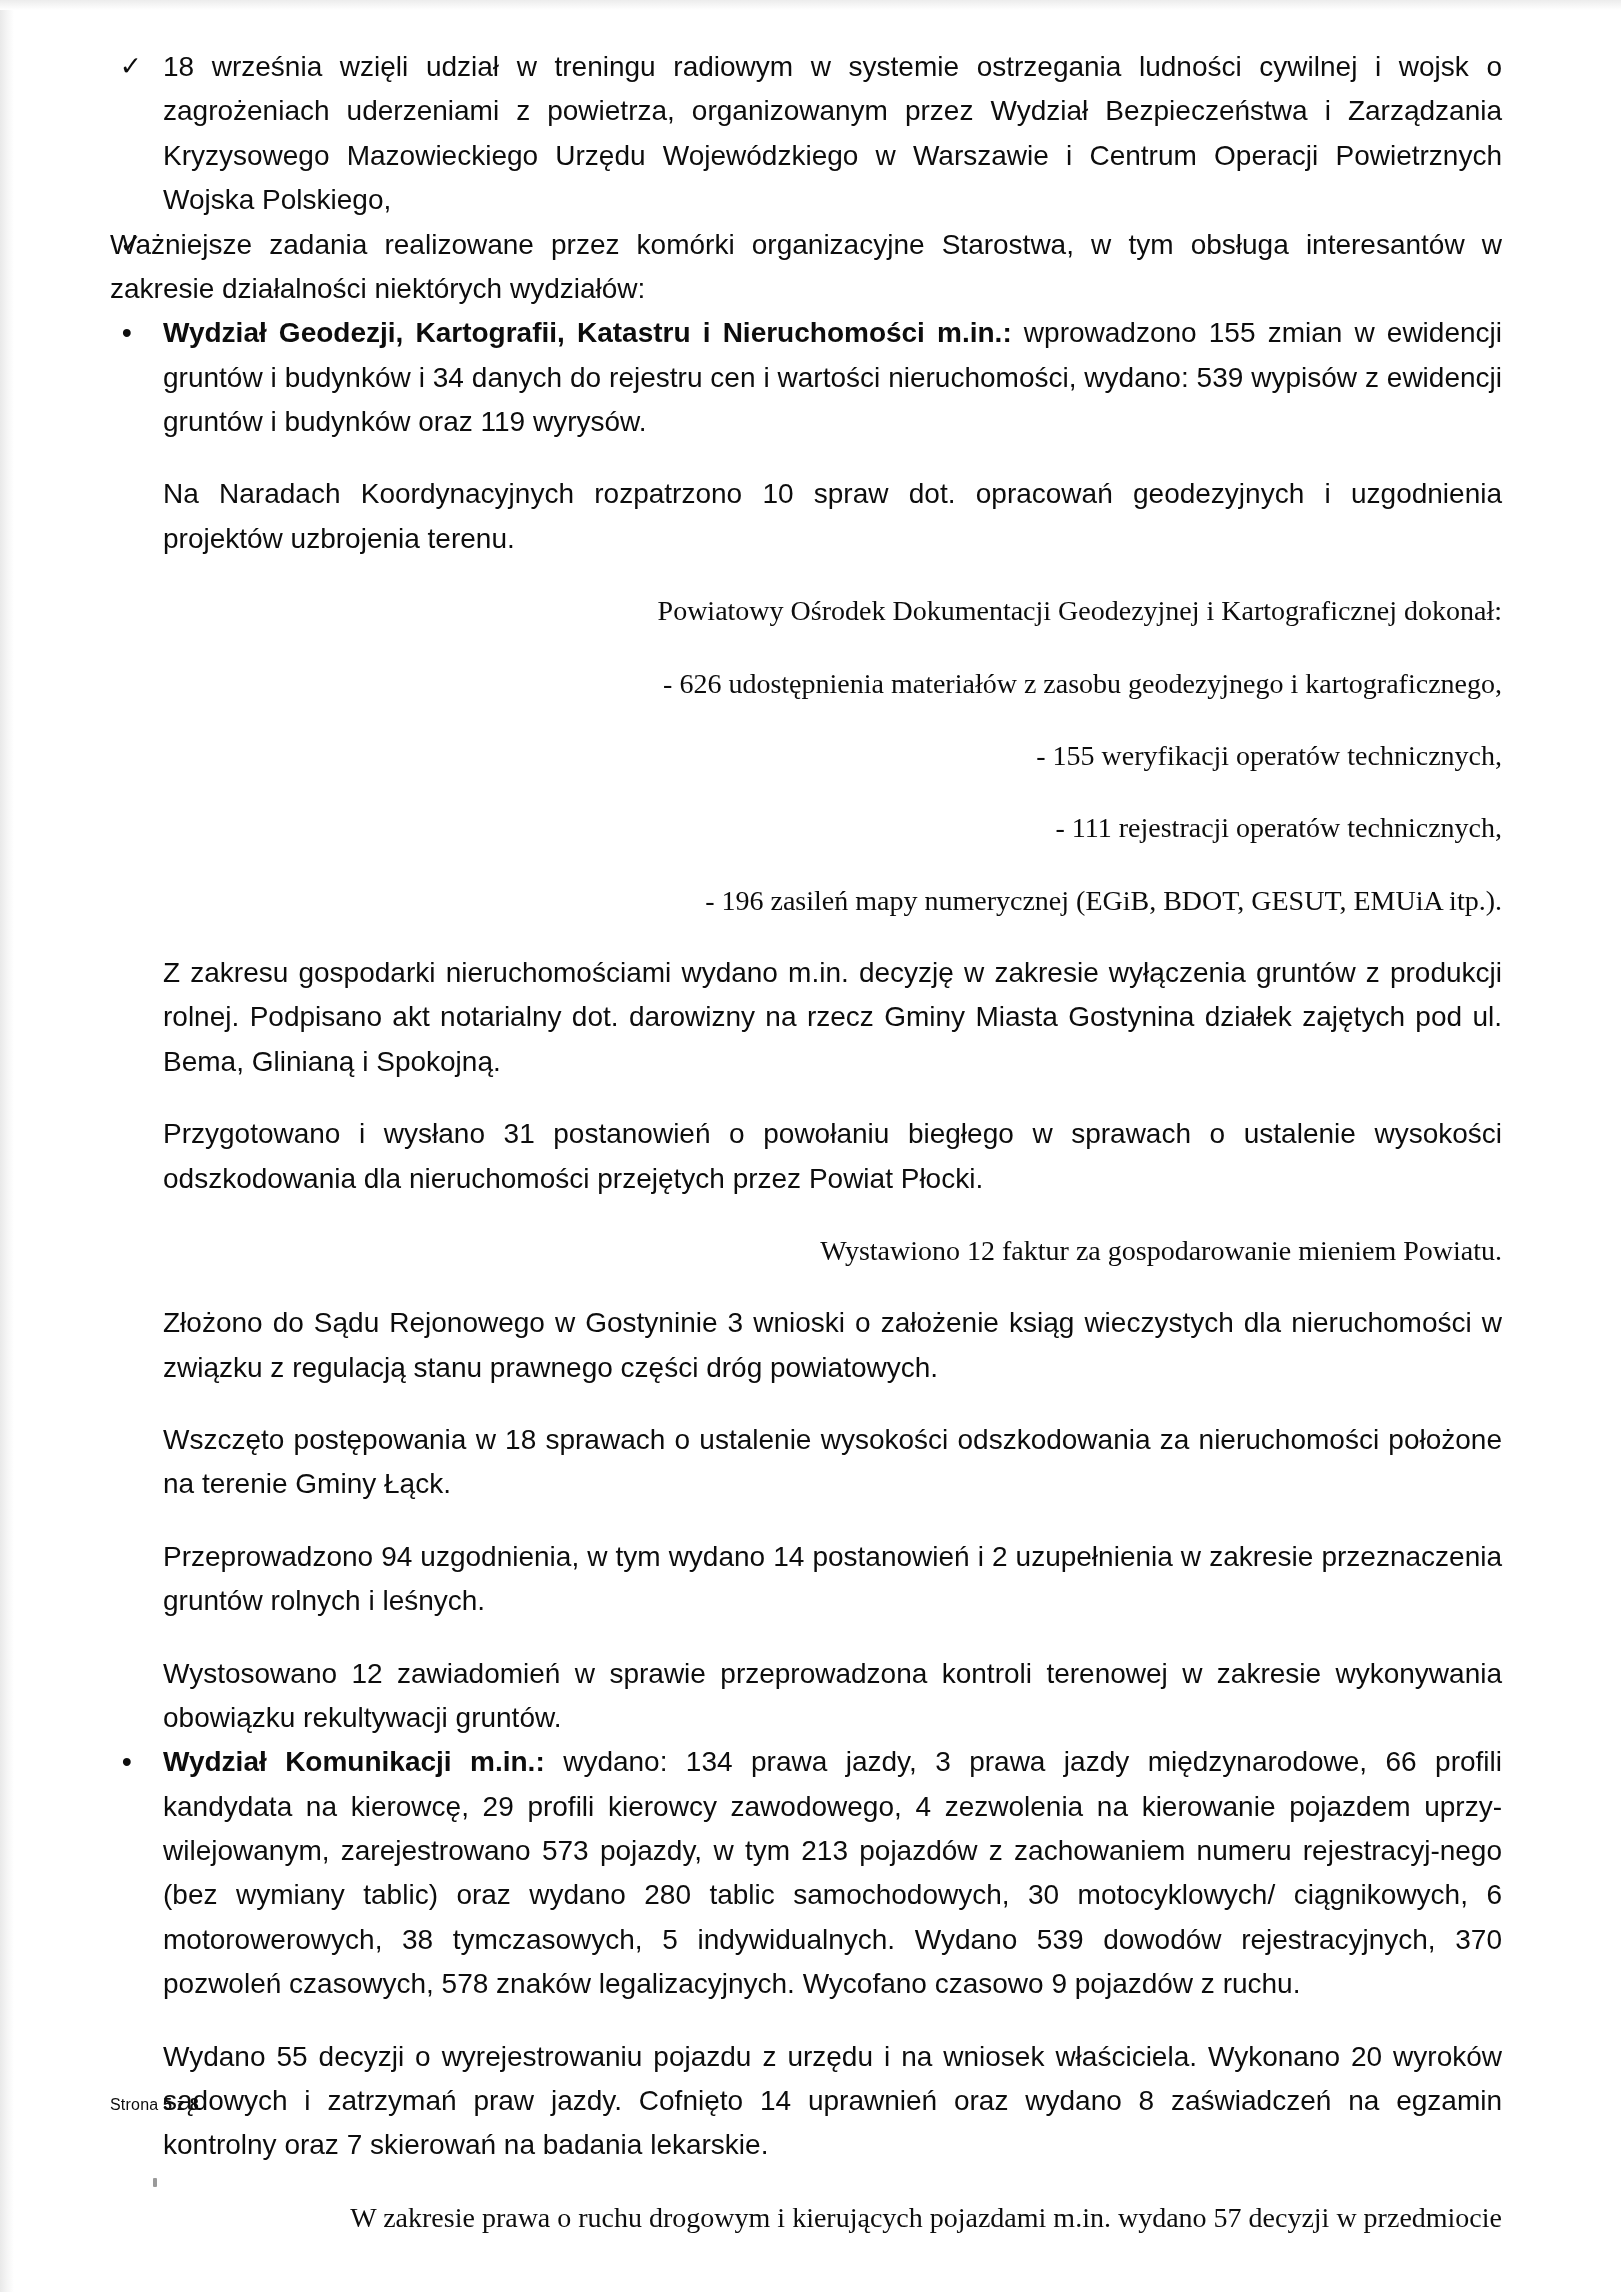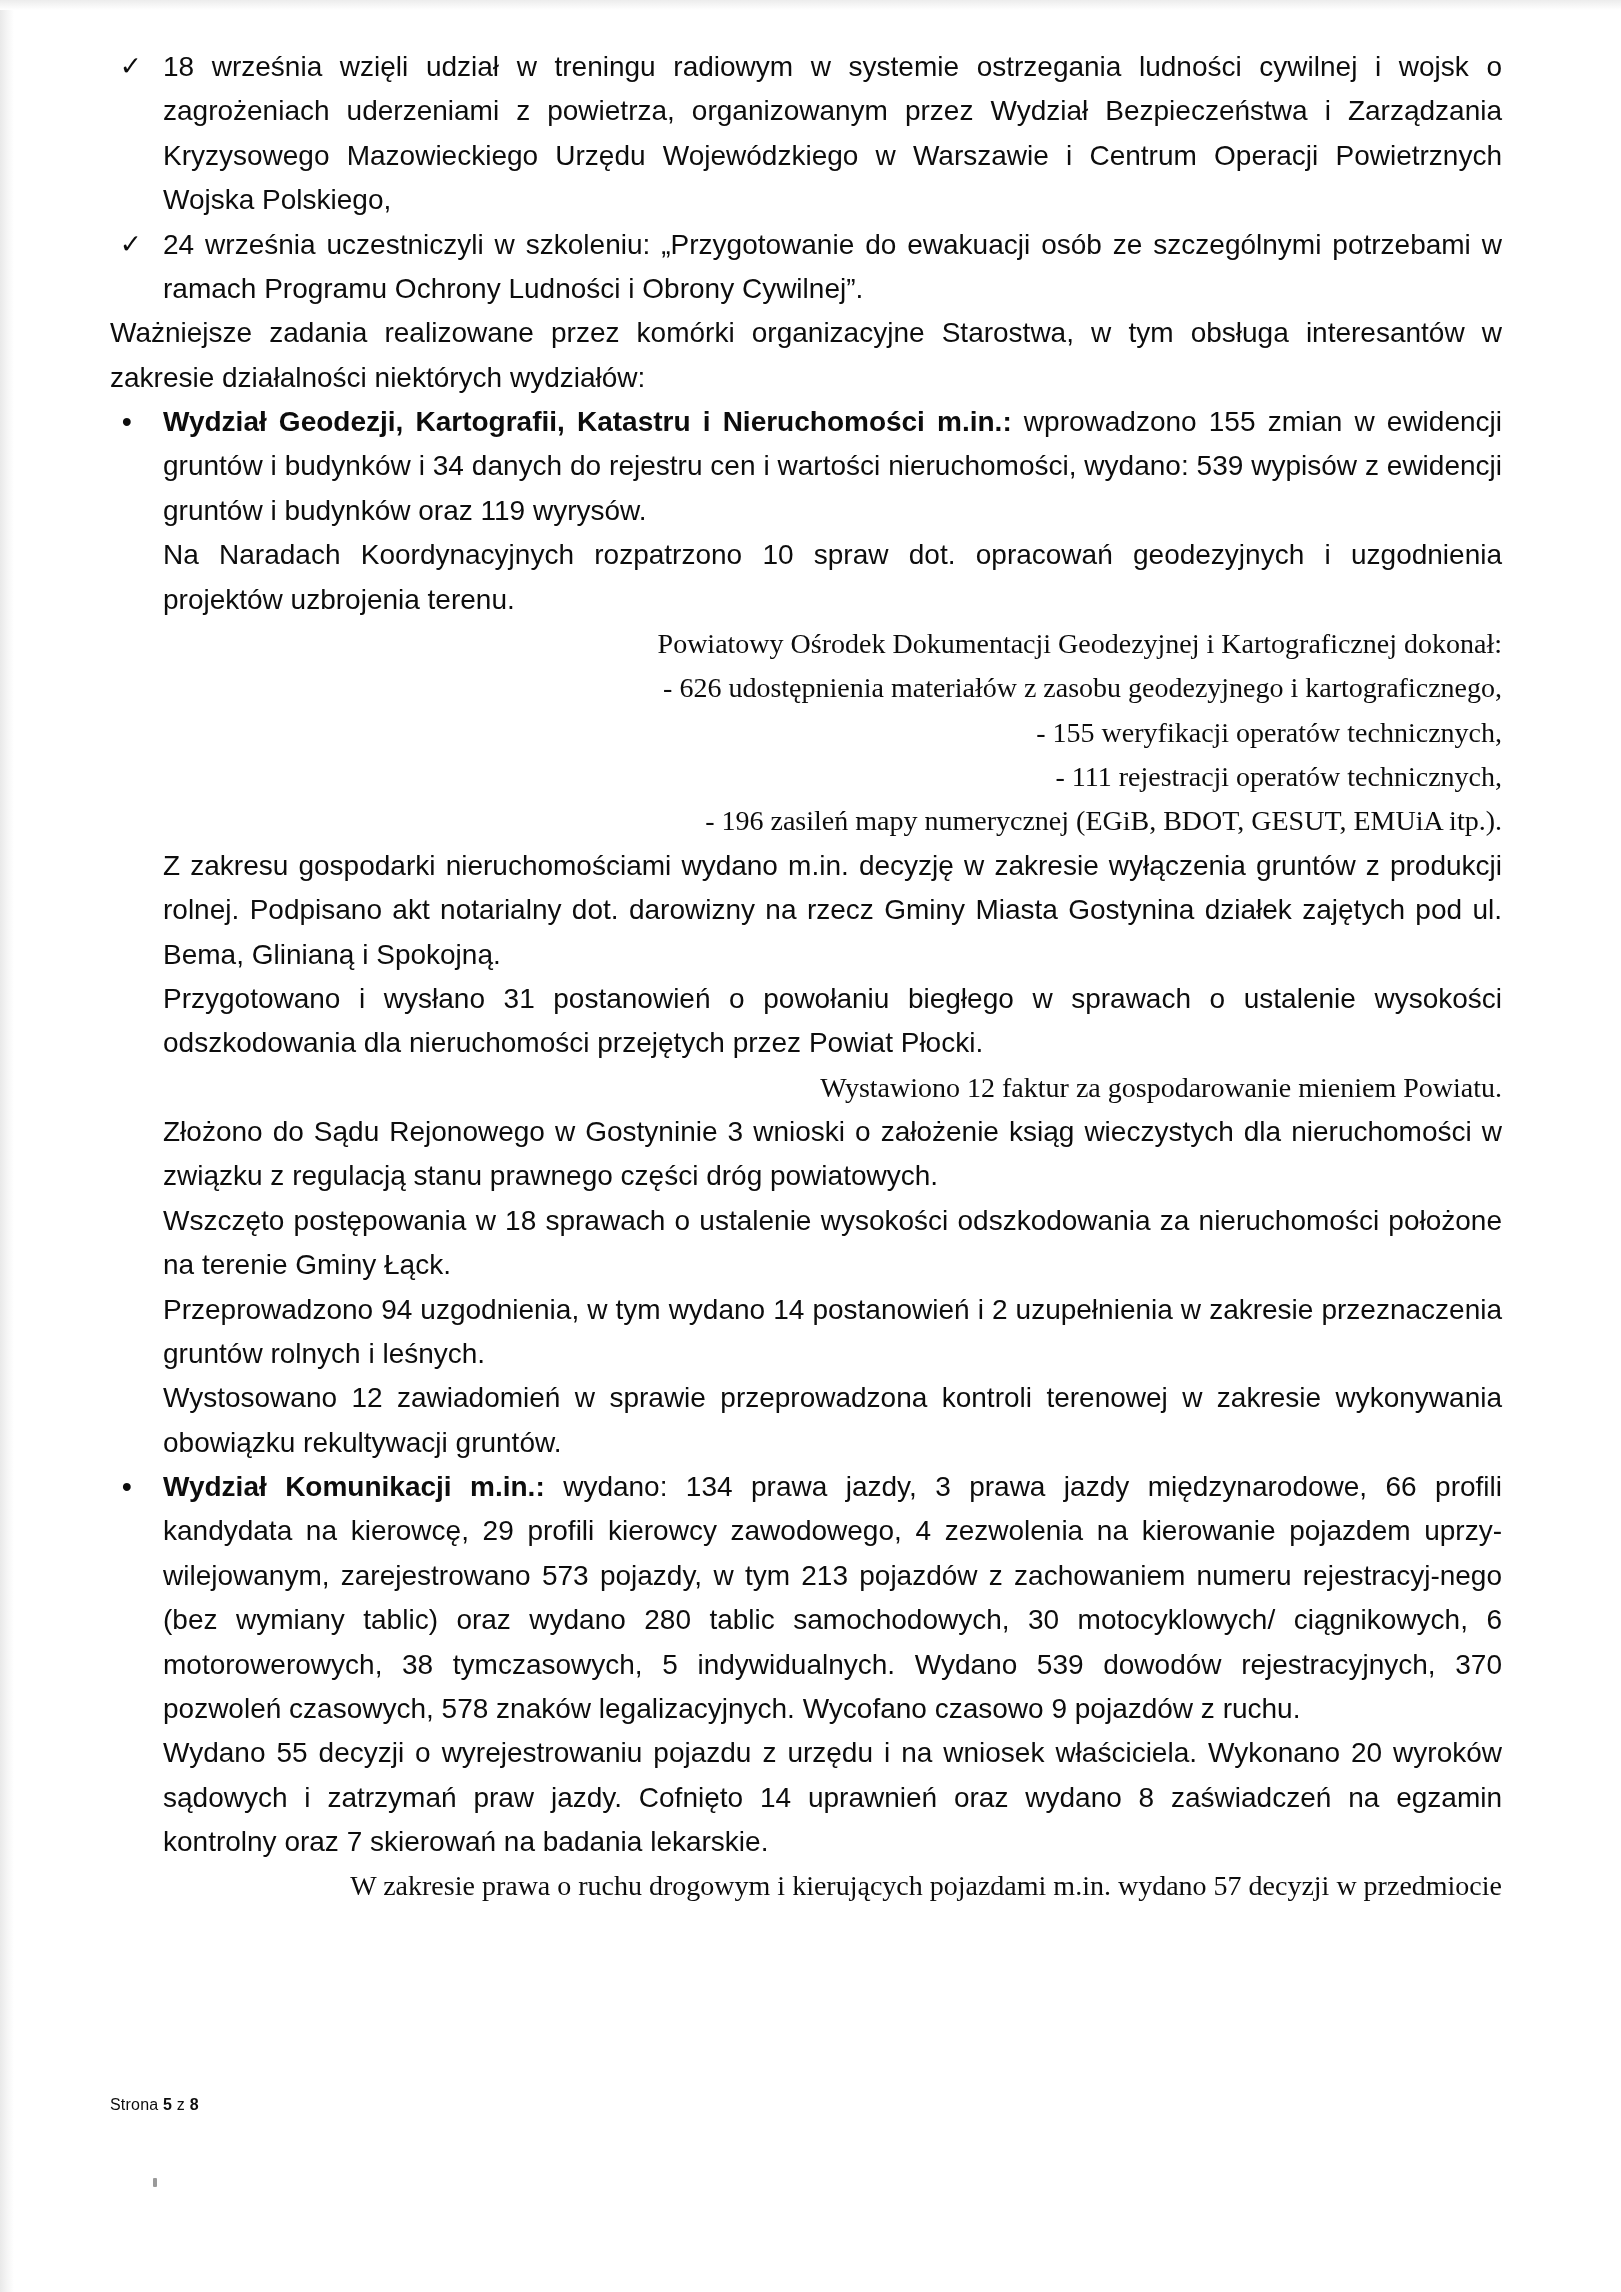--- a/index.html
+++ b/index.html
@@ -71,20 +71,21 @@
   }
   .dot-item .marker {
     position: absolute;
     left: 11.8px;
     top: 0;
     font-size: 29px;
     line-height: 1.52;
   }
   .sub {
     padding-left: 53px;
+    margin-top: 28px;
   }
   b, .bold { font-weight: bold; }
   .footer {
     position: absolute;
     left: 110px;
     top: 2096px;
     font-size: 16px;
     letter-spacing: 0.2px;
   }
   .footer b { font-weight: bold; }
@@ -107,21 +108,20 @@
 
   <div class="content">
 
     <div class="para check-item">
       <span class="marker">✓</span>
       <span>18 września wzięli udział w treningu radiowym w  systemie ostrzegania ludności cywilnej i wojsk o  zagrożeniach  uderzeniami  z  powietrza,  organizowanym  przez    Wydział  Bezpieczeństwa i Zarządzania Kryzysowego Mazowieckiego Urzędu Wojewódzkiego w Warszawie i Centrum Operacji Powietrznych Wojska Polskiego,</span>
     </div>
 
     <div class="para check-item">
       <span class="marker">✓</span>
-      <span>24  września  uczestniczyli  w  szkoleniu:  „Przygotowanie  do  ewakuacji  osób  ze  szczególnymi potrzebami w ramach Programu Ochrony Ludności i Obrony Cywilnej”.</span>
     </div>
 
     <p class="para">Ważniejsze zadania realizowane przez komórki organizacyjne Starostwa, w tym obsługa interesantów w zakresie działalności niektórych wydziałów:</p>
 
     <div class="para dot-item">
       <span class="marker">•</span>
       <span class="bold">Wydział Geodezji, Kartografii, Katastru i Nieruchomości m.in.:</span><span> wprowadzono 155 zmian w ewidencji gruntów i budynków i 34 danych do rejestru cen i wartości nieruchomości, wydano: 539 wypisów z ewidencji gruntów i budynków oraz 119 wyrysów.</span>
     </div>
 
     <p class="para sub">Na Naradach Koordynacyjnych rozpatrzono 10 spraw dot. opracowań geodezyjnych i uzgodnienia projektów uzbrojenia terenu.</p>

